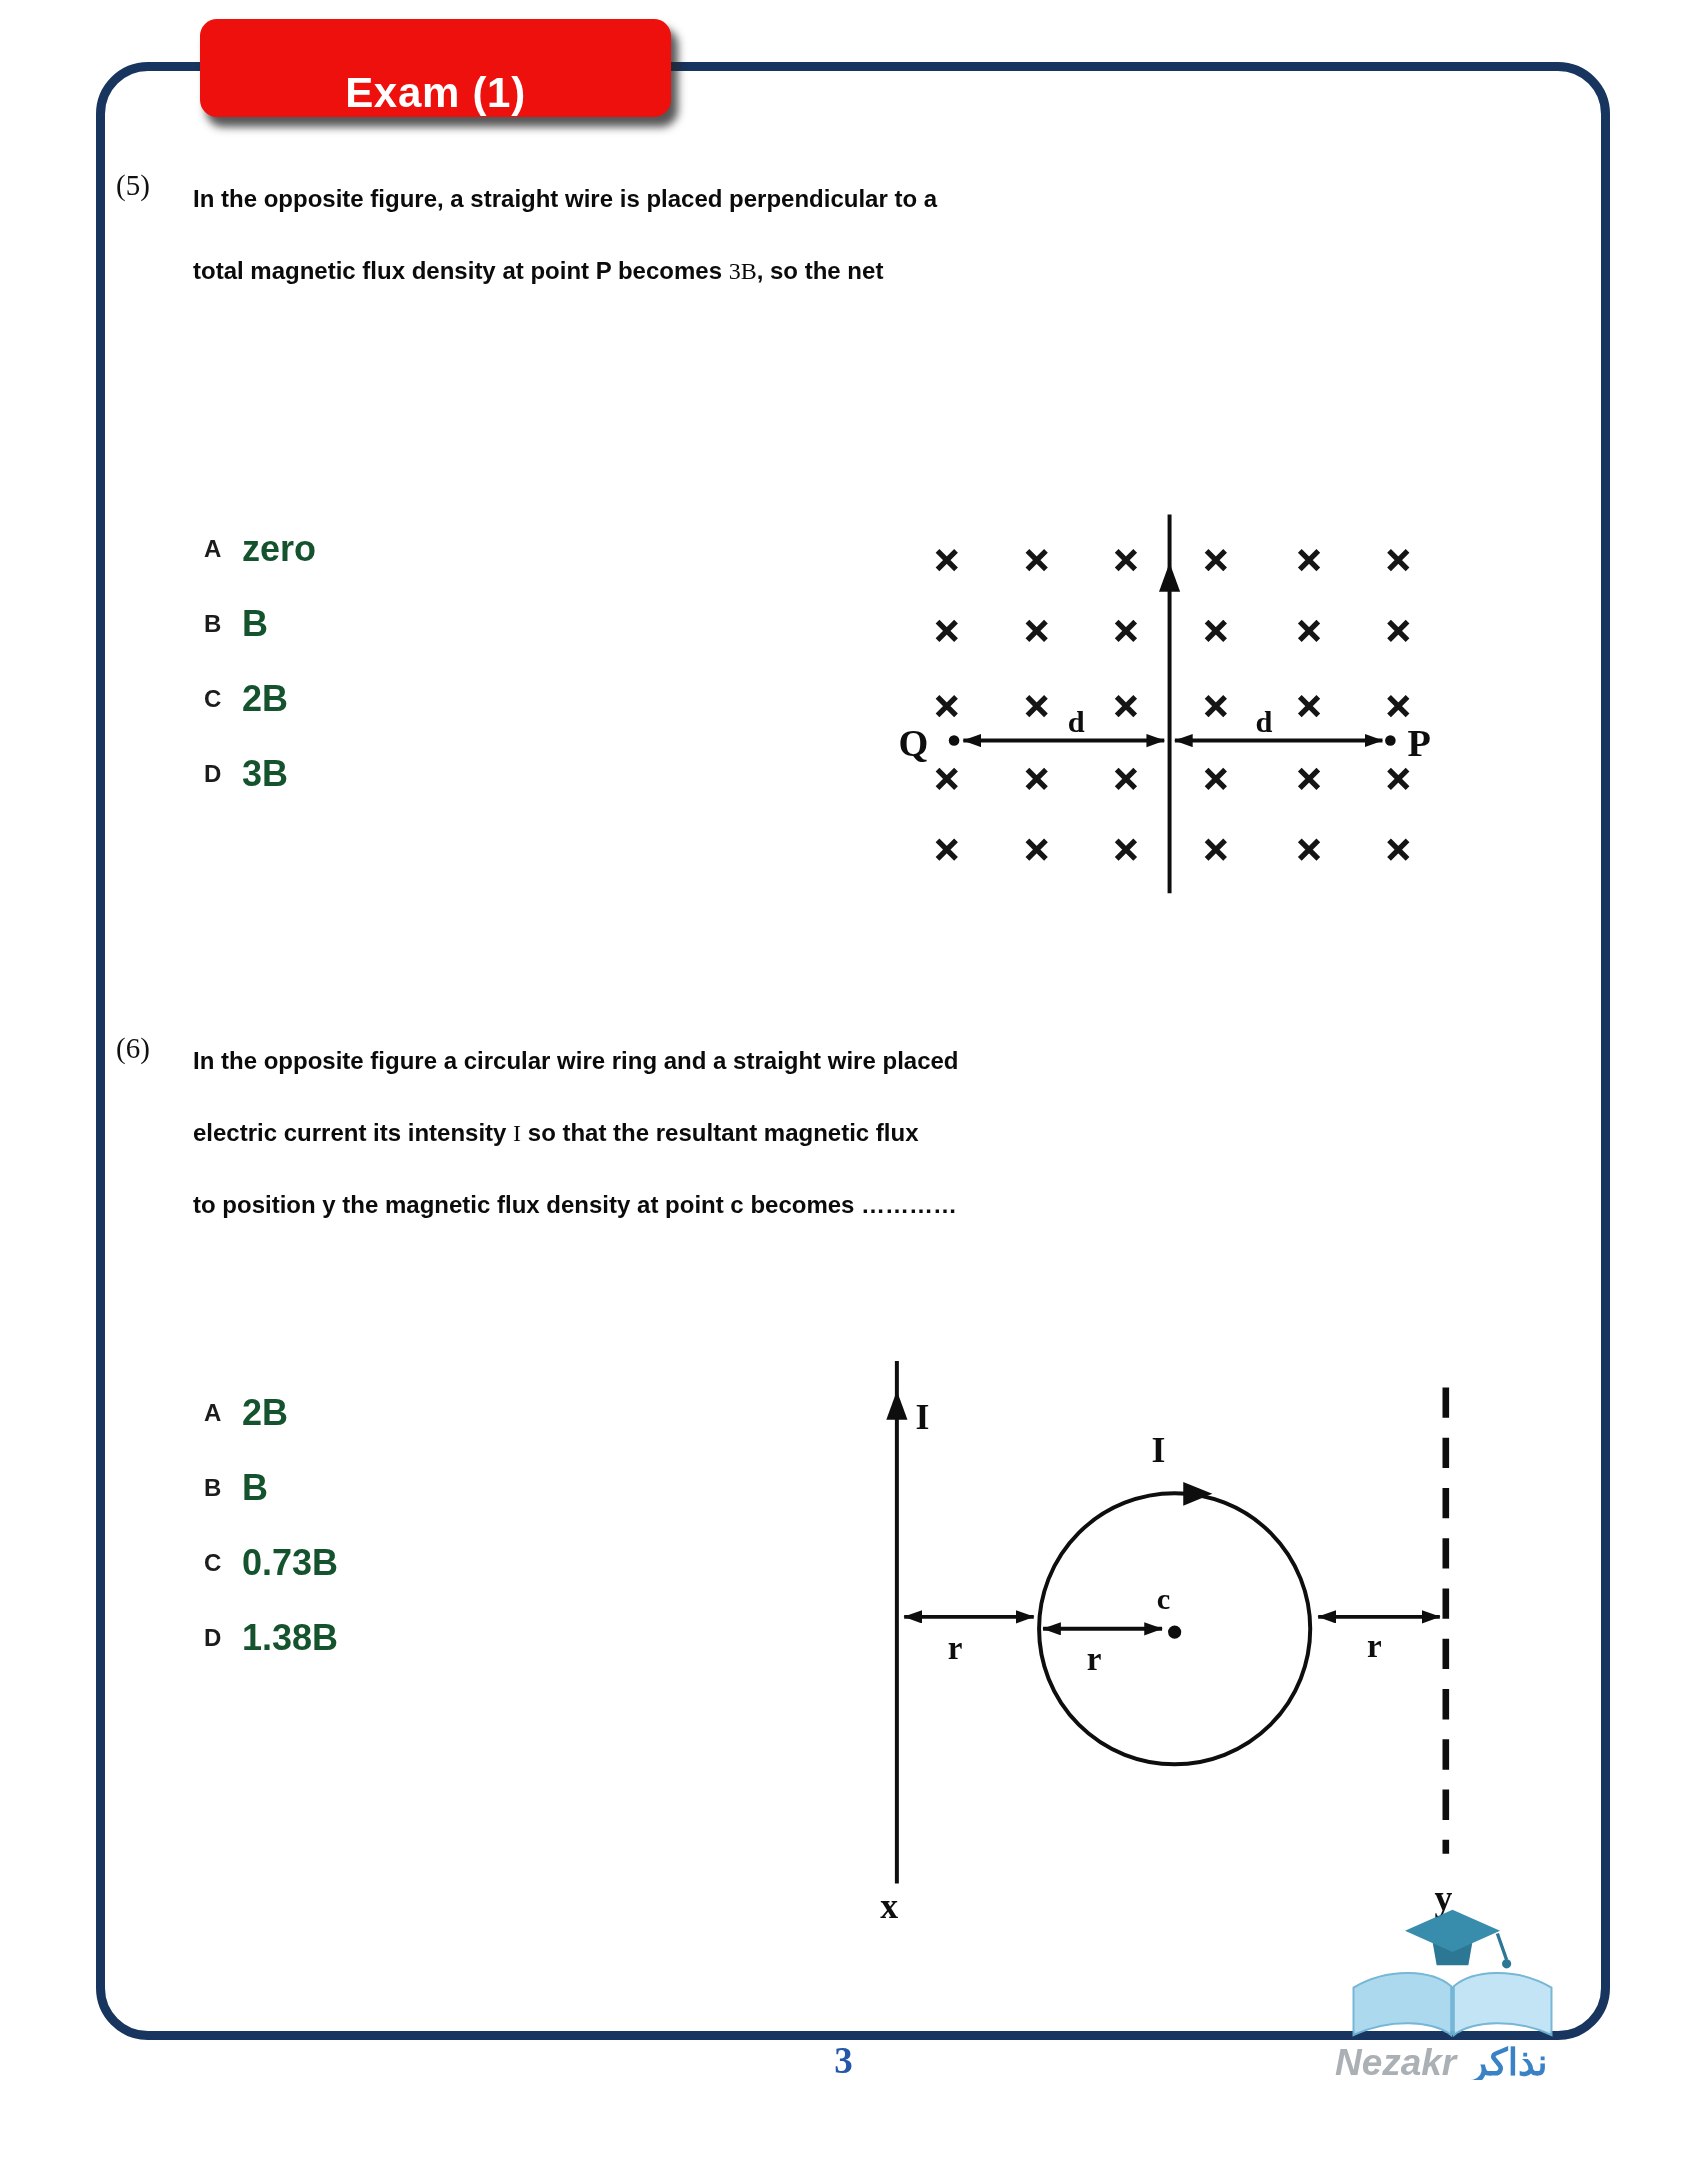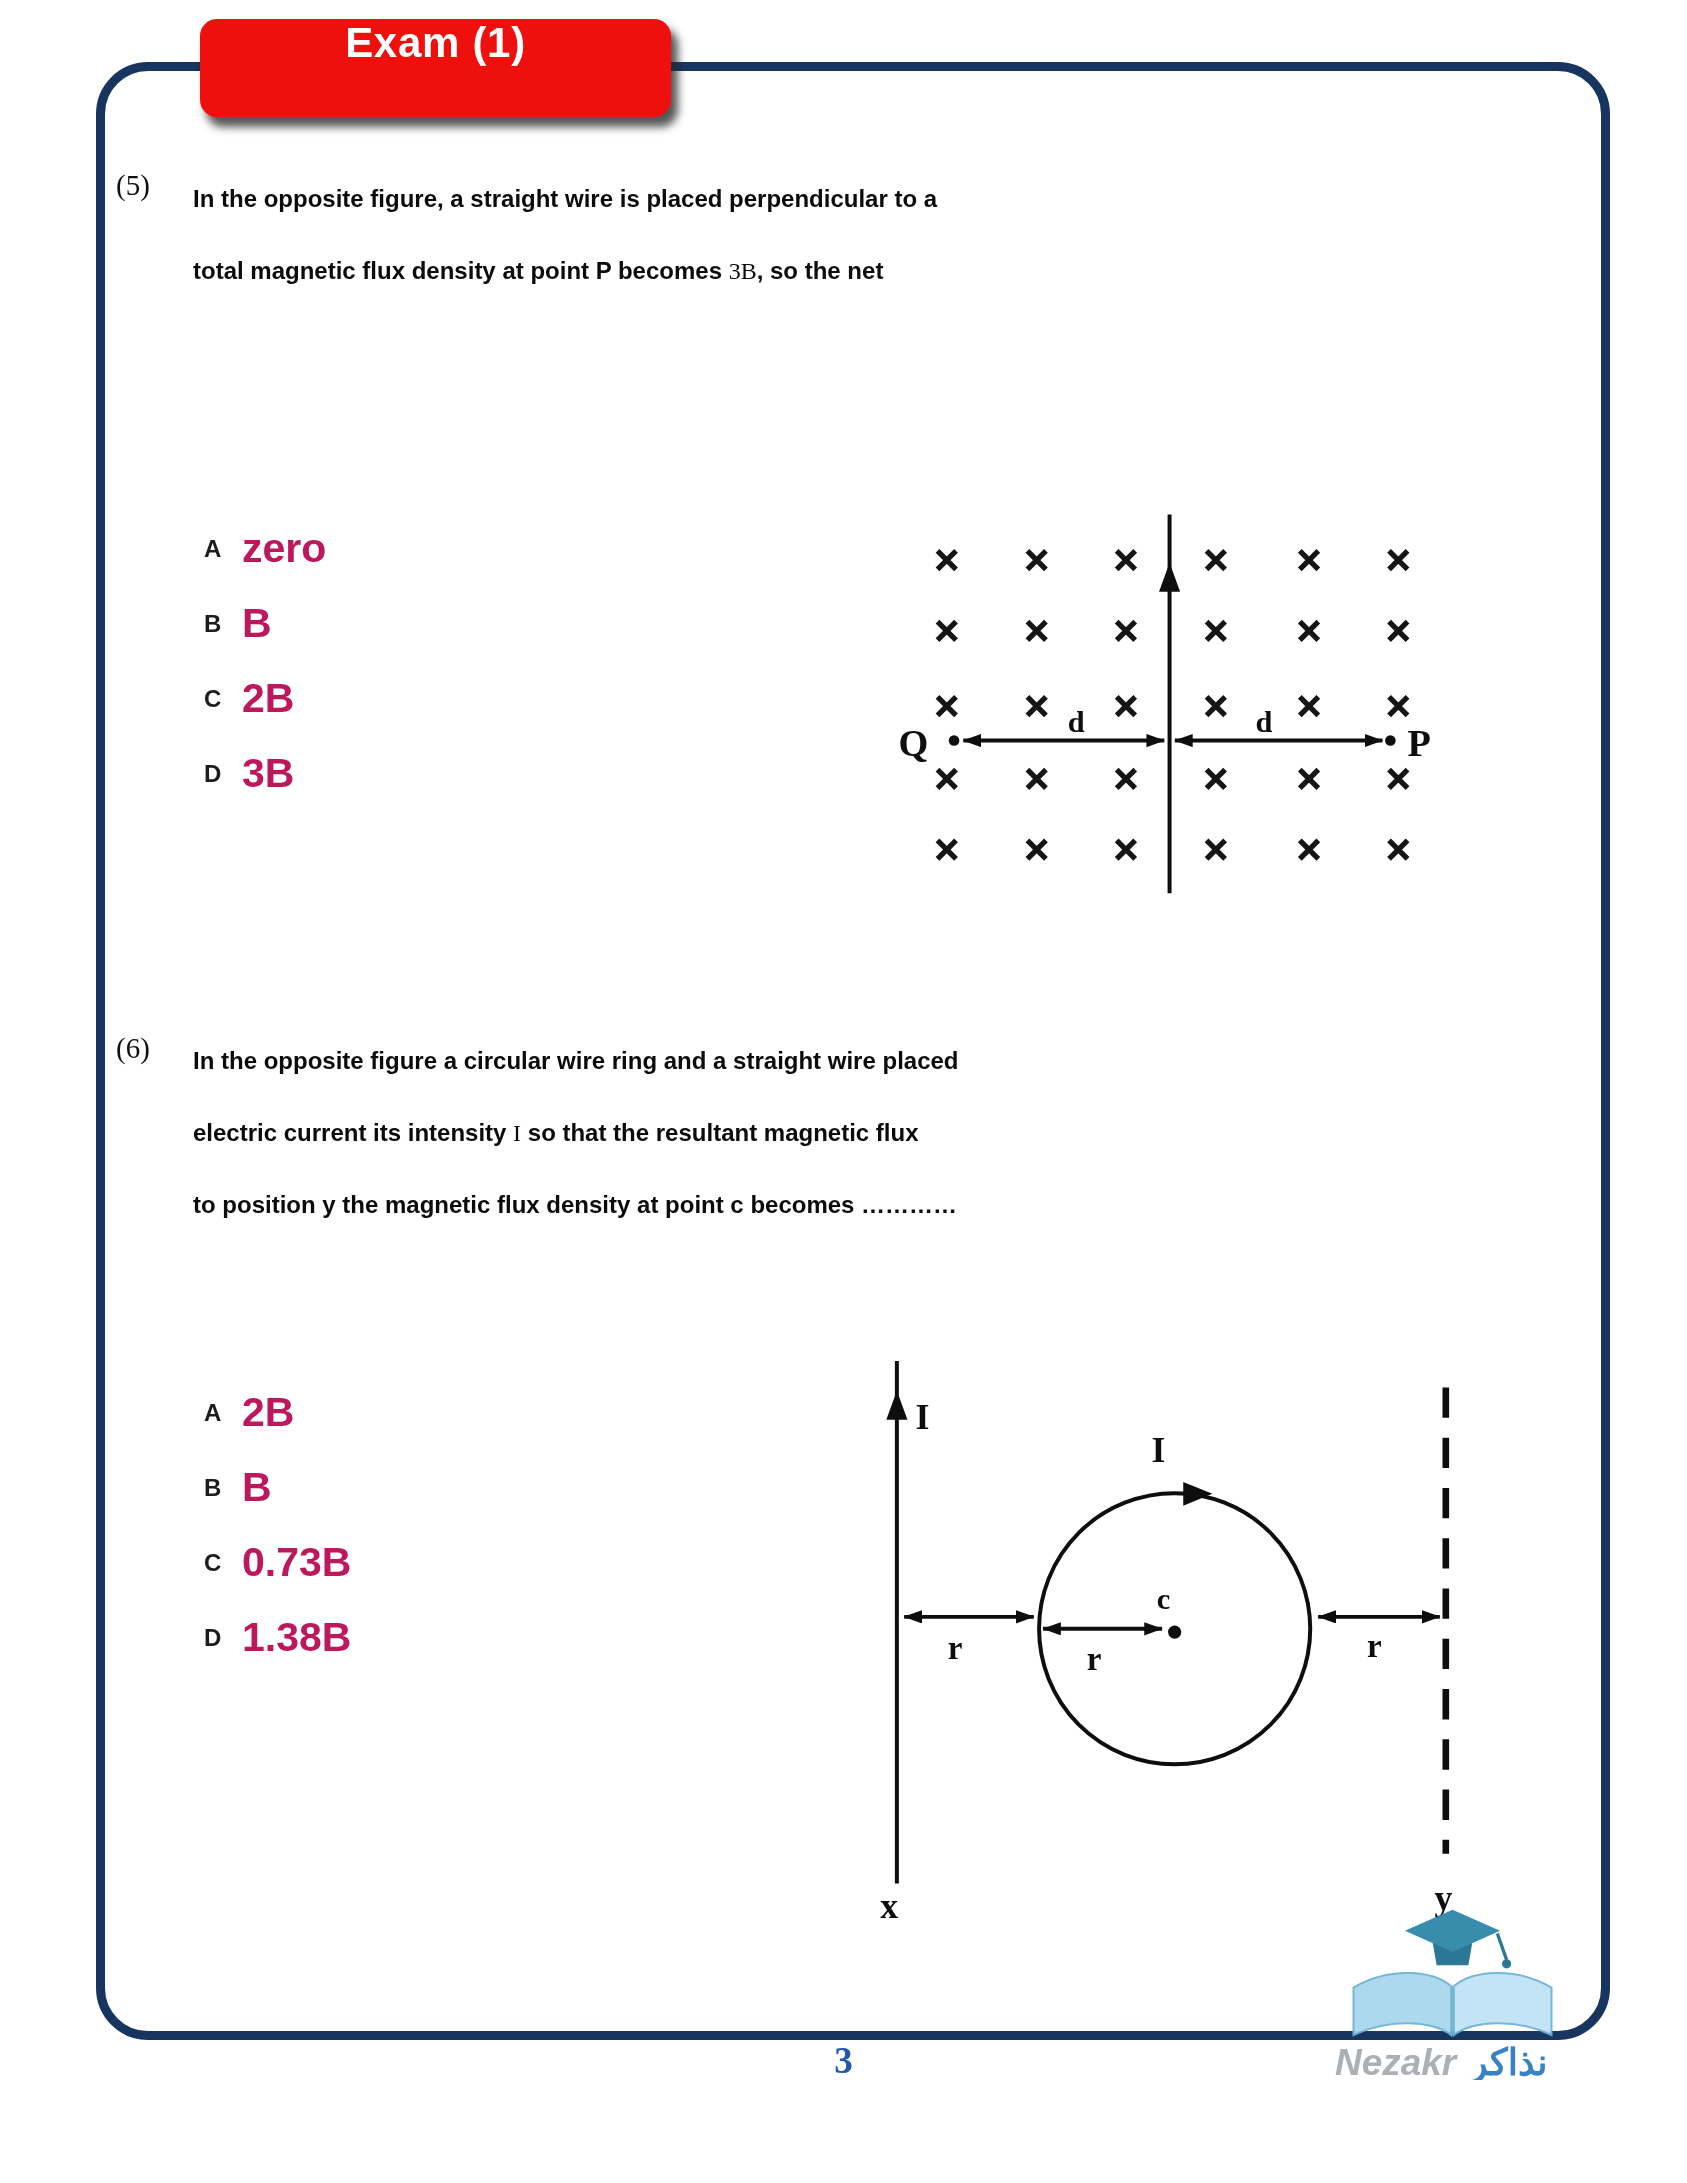--- a/index.html
+++ b/index.html
@@ -8,33 +8,33 @@
     font-family:"Liberation Sans",sans-serif;color:#0d0d0d;overflow:hidden;
   }
   .frame{
     position:absolute;left:96px;top:62px;width:1514px;height:1978px;
     border:9.3px solid #17355e;border-radius:52px;box-sizing:border-box;background:#fff;
   }
   .badge{
     position:absolute;left:200px;top:18.5px;width:471px;height:98px;
     background:#ee100c;border-radius:17px;z-index:6;
     box-shadow:6.6px 9.3px 8px rgba(40,40,40,0.78);
-    display:flex;align-items:flex-start;justify-content:center;
+    display:flex;align-items:flex-end;justify-content:center;
   }
   .badge-label{color:#ffffff;font-weight:700;font-size:42px;letter-spacing:0.7px;}
   .qnum{
     position:absolute;font-family:"Liberation Serif",serif;font-size:29px;color:#111;
   }
   .qtext{position:absolute;left:193px;width:1323px;font-size:24px;font-weight:700;color:#0b0b0b;}
   .qtext p{margin:0;line-height:71px;white-space:nowrap;}
   .serif-em{font-family:"Liberation Serif",serif;font-weight:400;}
   .opts{position:absolute;}
   .opt{height:75px;display:flex;align-items:center;}
   .opt .letter{font-size:24px;font-weight:700;color:#1c1c1c;width:38px;}
-  .opt .val{font-size:41px;font-weight:700;color:#be185d;}
+  .opt .val{font-size:36px;font-weight:700;color:#14532d;}
   .fig{position:absolute;}
   .fig text{fill:#0e0e0e;}
   .pageno{
     position:absolute;left:0;right:0;top:2039px;text-align:center;
     font-family:"Liberation Serif",serif;font-weight:700;font-size:37px;color:#2457a7;
   }
   .watermark{position:absolute;left:1327px;top:1882px;opacity:0.95;}
 </style>
 </head>
 <body>

